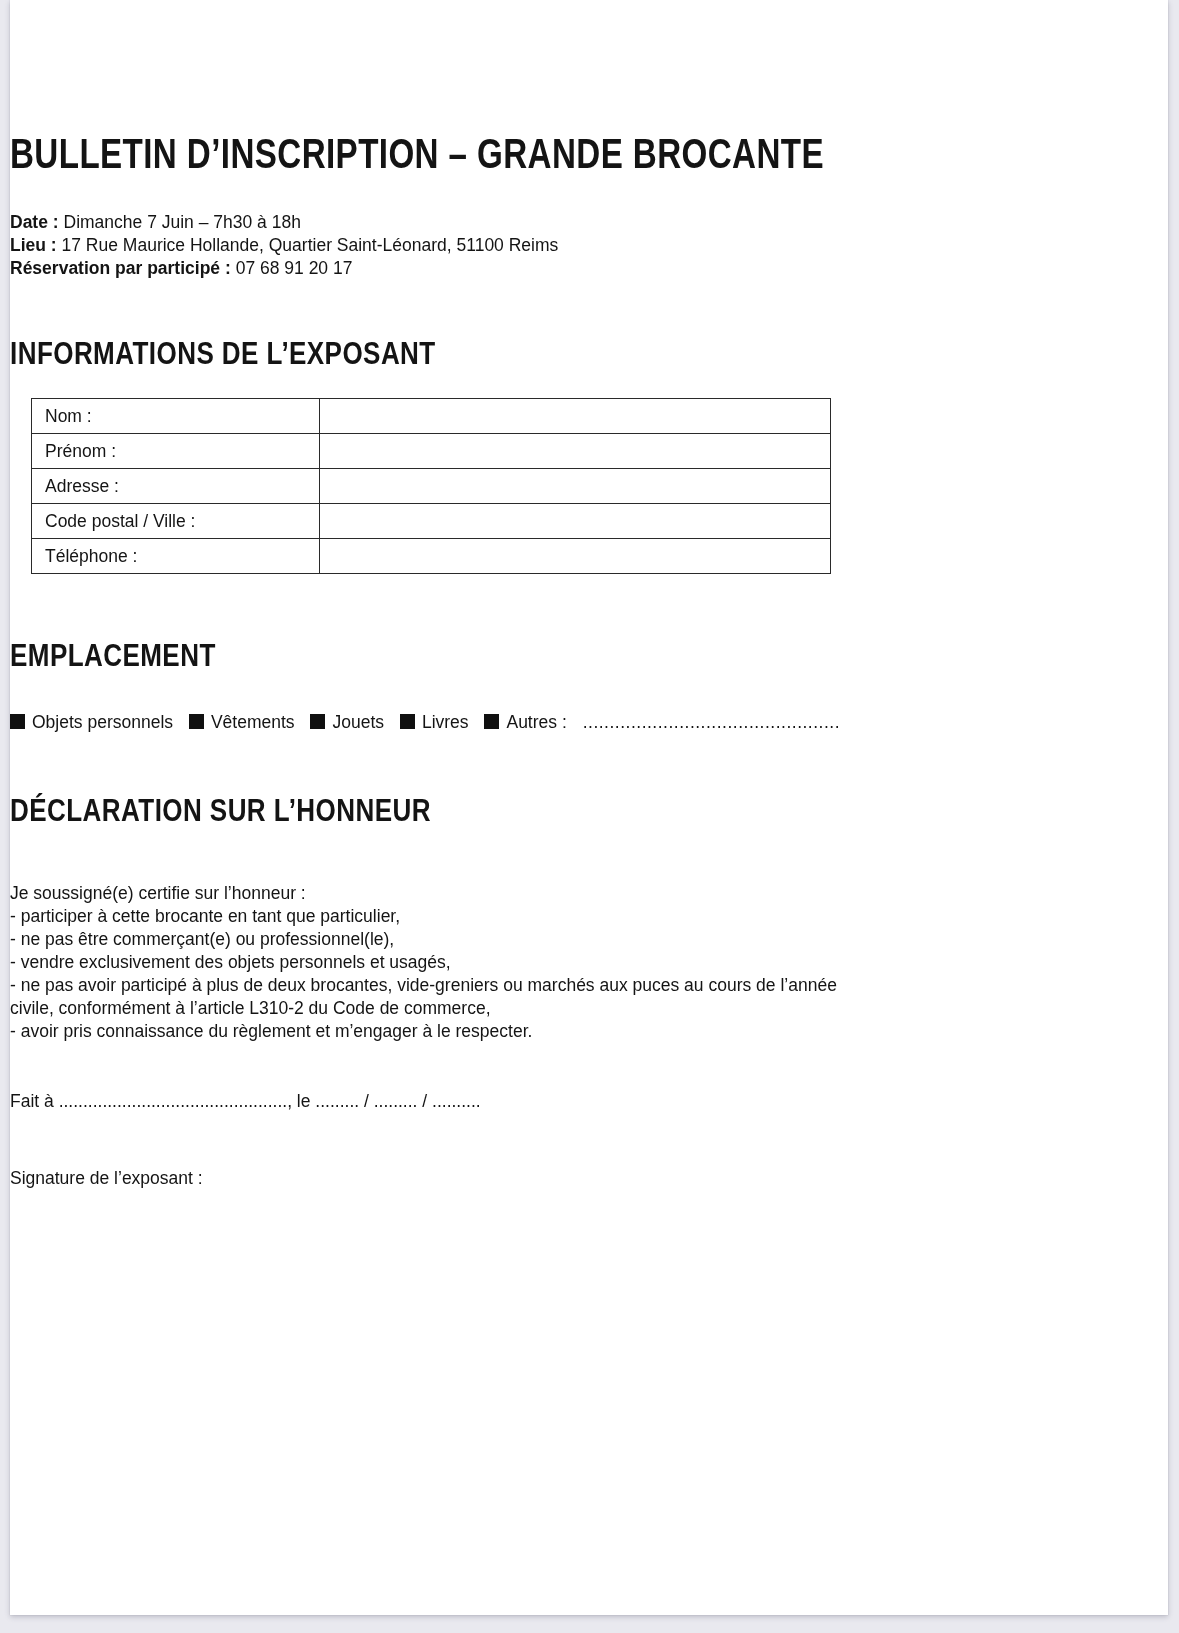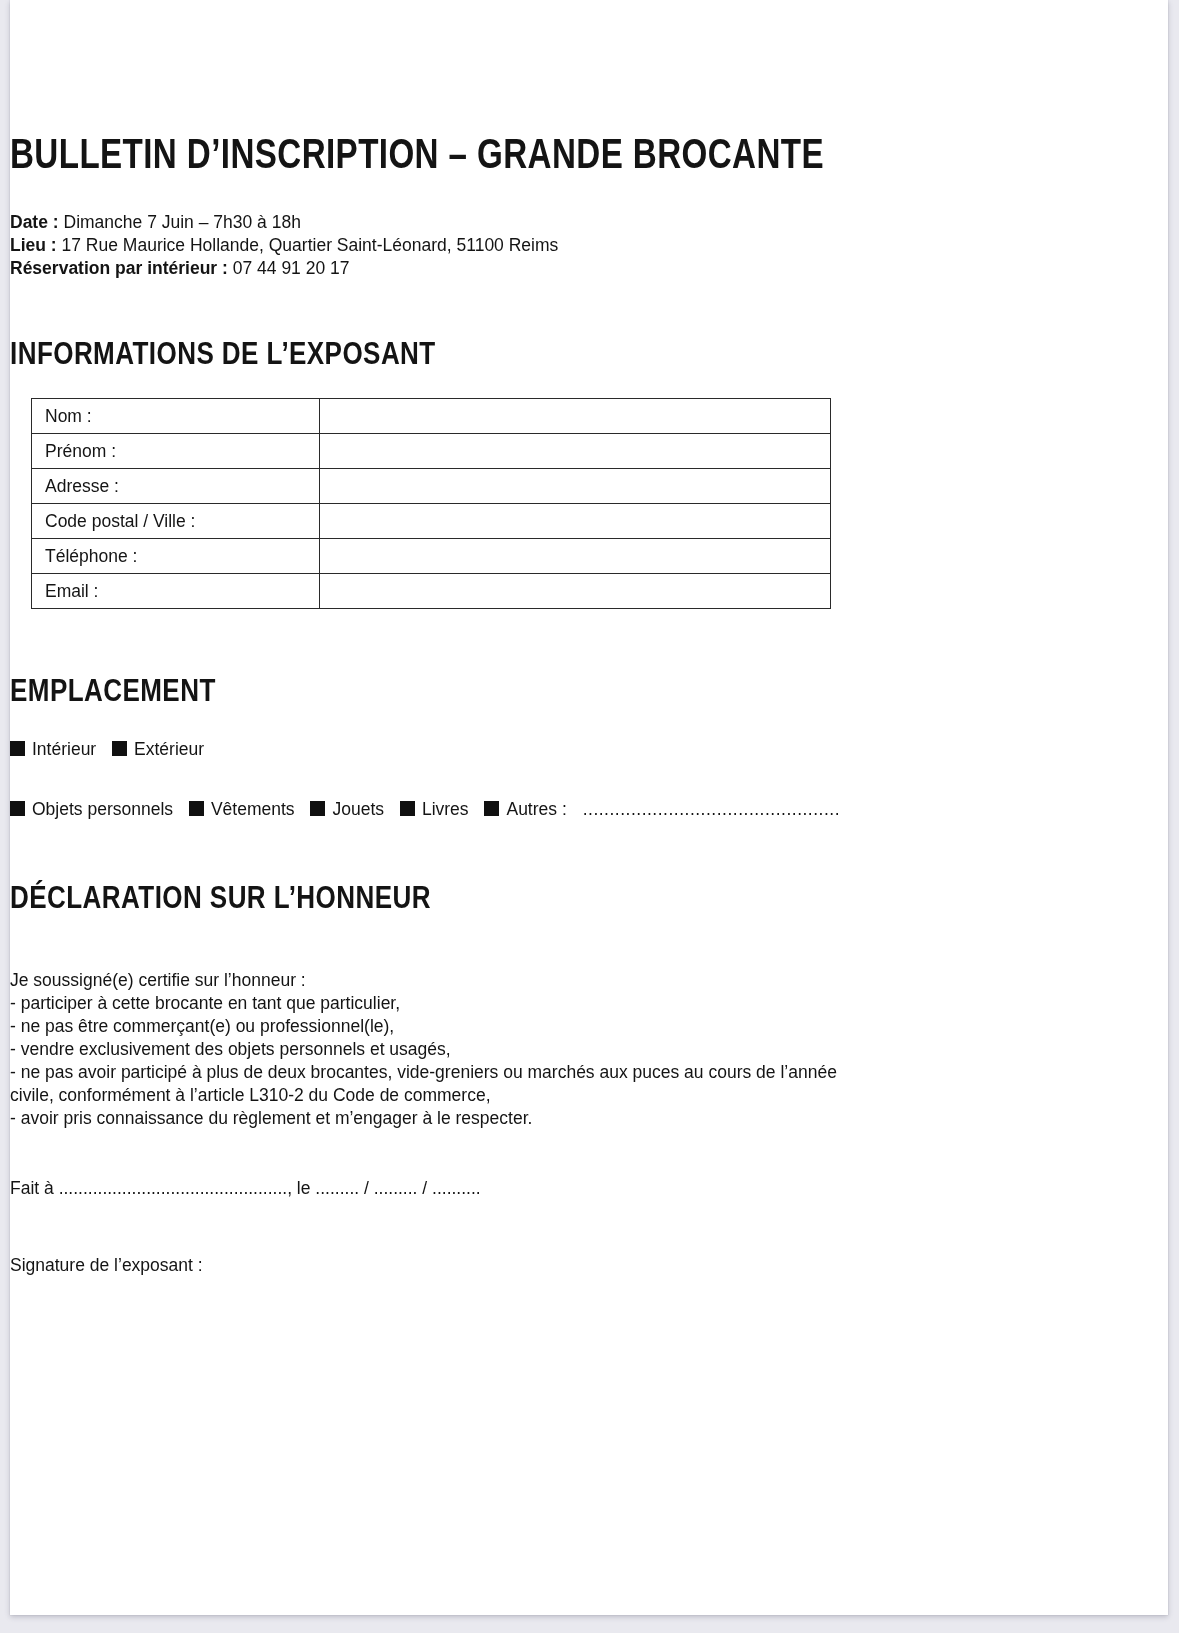--- a/index.html
+++ b/index.html
@@ -98,22 +98,22 @@
     <div class="meta">
       <div class="meta-line">
         <span class="b">Date :</span>
         <span>Dimanche 7 Juin – 7h30 à 18h</span>
       </div>
       <div class="meta-line">
         <span class="b">Lieu :</span>
         <span>17 Rue Maurice Hollande, Quartier Saint-Léonard, 51100 Reims</span>
       </div>
       <div class="meta-line">
-        <span class="b">Réservation par intérieur :</span>
-        <span>07 44 91 20 17</span>
+        <span class="b">Réservation par participé :</span>
+        <span>07 68 91 20 17</span>
       </div>
     </div>
 
     <div class="section-heading h-exposant">
       <span class="cond">INFORMATIONS DE L’EXPOSANT</span>
     </div>
 
     <table class="info-table">
       <tbody>
         <tr>
@@ -129,35 +129,27 @@
           <td class="cell-value"></td>
         </tr>
         <tr>
           <td class="cell-label">Code postal / Ville :</td>
           <td class="cell-value"></td>
         </tr>
         <tr>
           <td class="cell-label">Téléphone :</td>
           <td class="cell-value"></td>
         </tr>
-        <tr>
-          <td class="cell-label">Email :</td>
-          <td class="cell-value"></td>
-        </tr>
       </tbody>
     </table>
 
     <div class="section-heading h-emplacement">
       <span class="cond">EMPLACEMENT</span>
     </div>
 
-    <div class="checkbox-row">
-      <span class="checkbox-option"><span class="sq"></span><span>Intérieur</span></span>
-      <span class="checkbox-option"><span class="sq"></span><span>Extérieur</span></span>
-    </div>
 
 
 
     <div class="checkbox-row objets-row">
       <span class="checkbox-option"><span class="sq"></span><span>Objets personnels</span></span>
       <span class="checkbox-option"><span class="sq"></span><span>Vêtements</span></span>
       <span class="checkbox-option"><span class="sq"></span><span>Jouets</span></span>
       <span class="checkbox-option"><span class="sq"></span><span>Livres</span></span>
       <span class="checkbox-option"><span class="sq"></span><span>Autres :</span></span>
       <span class="dots">................................................</span>

